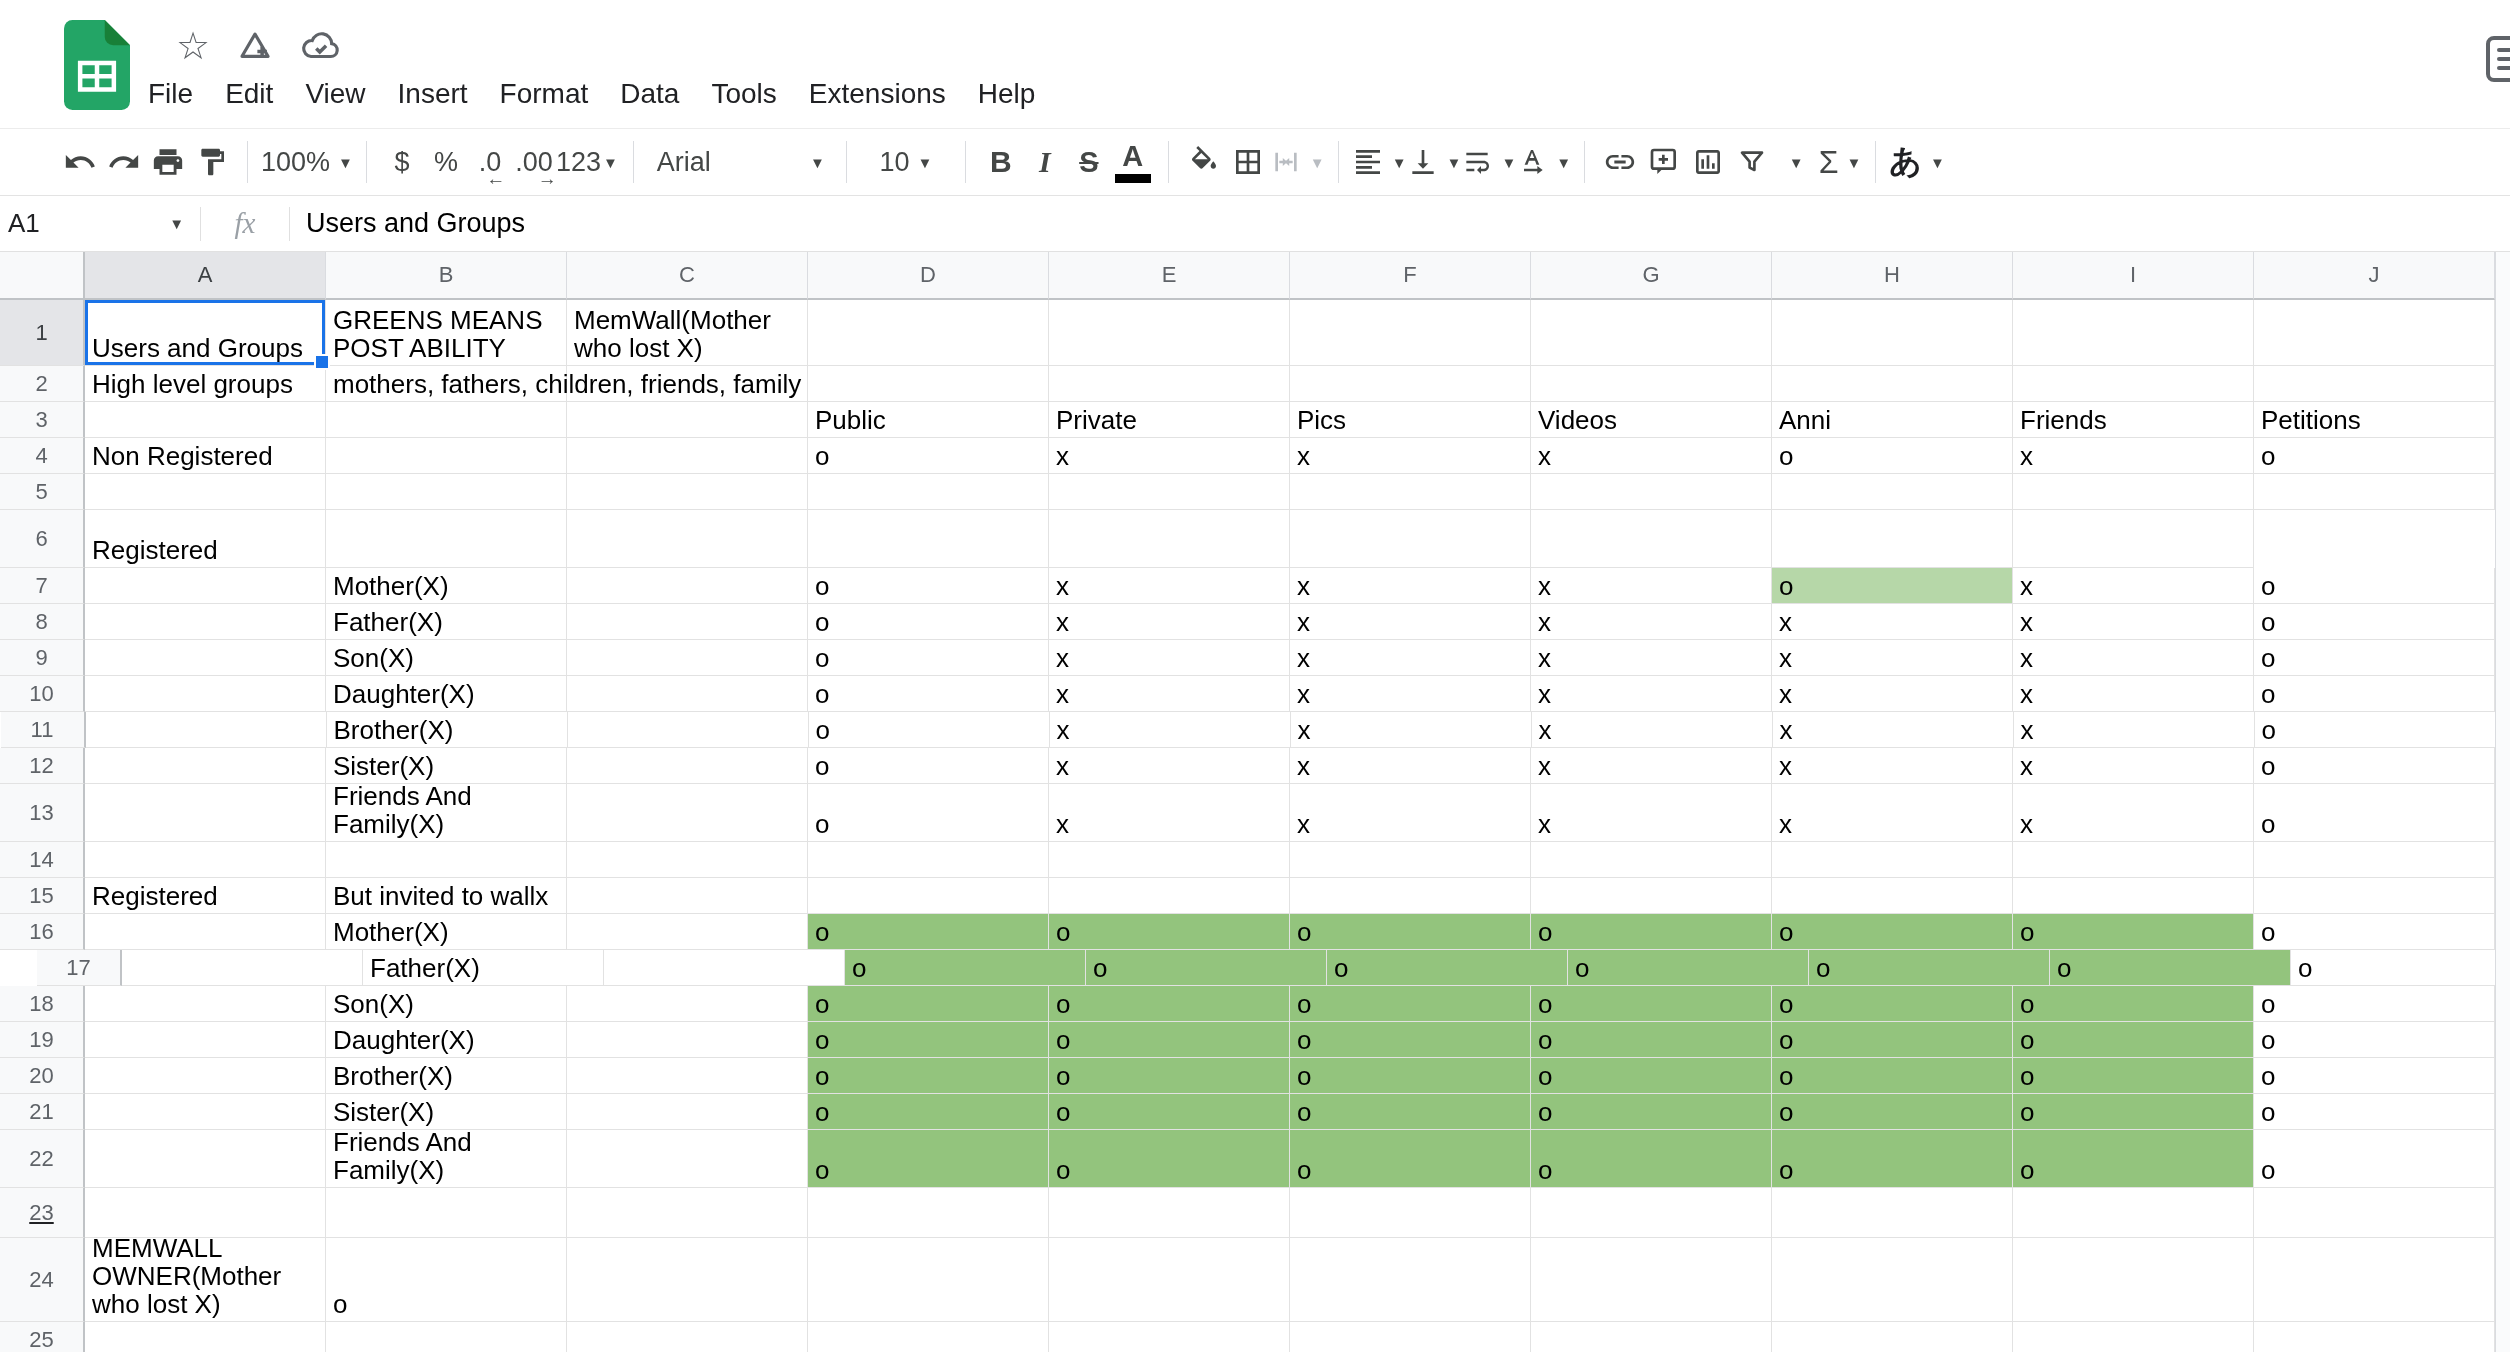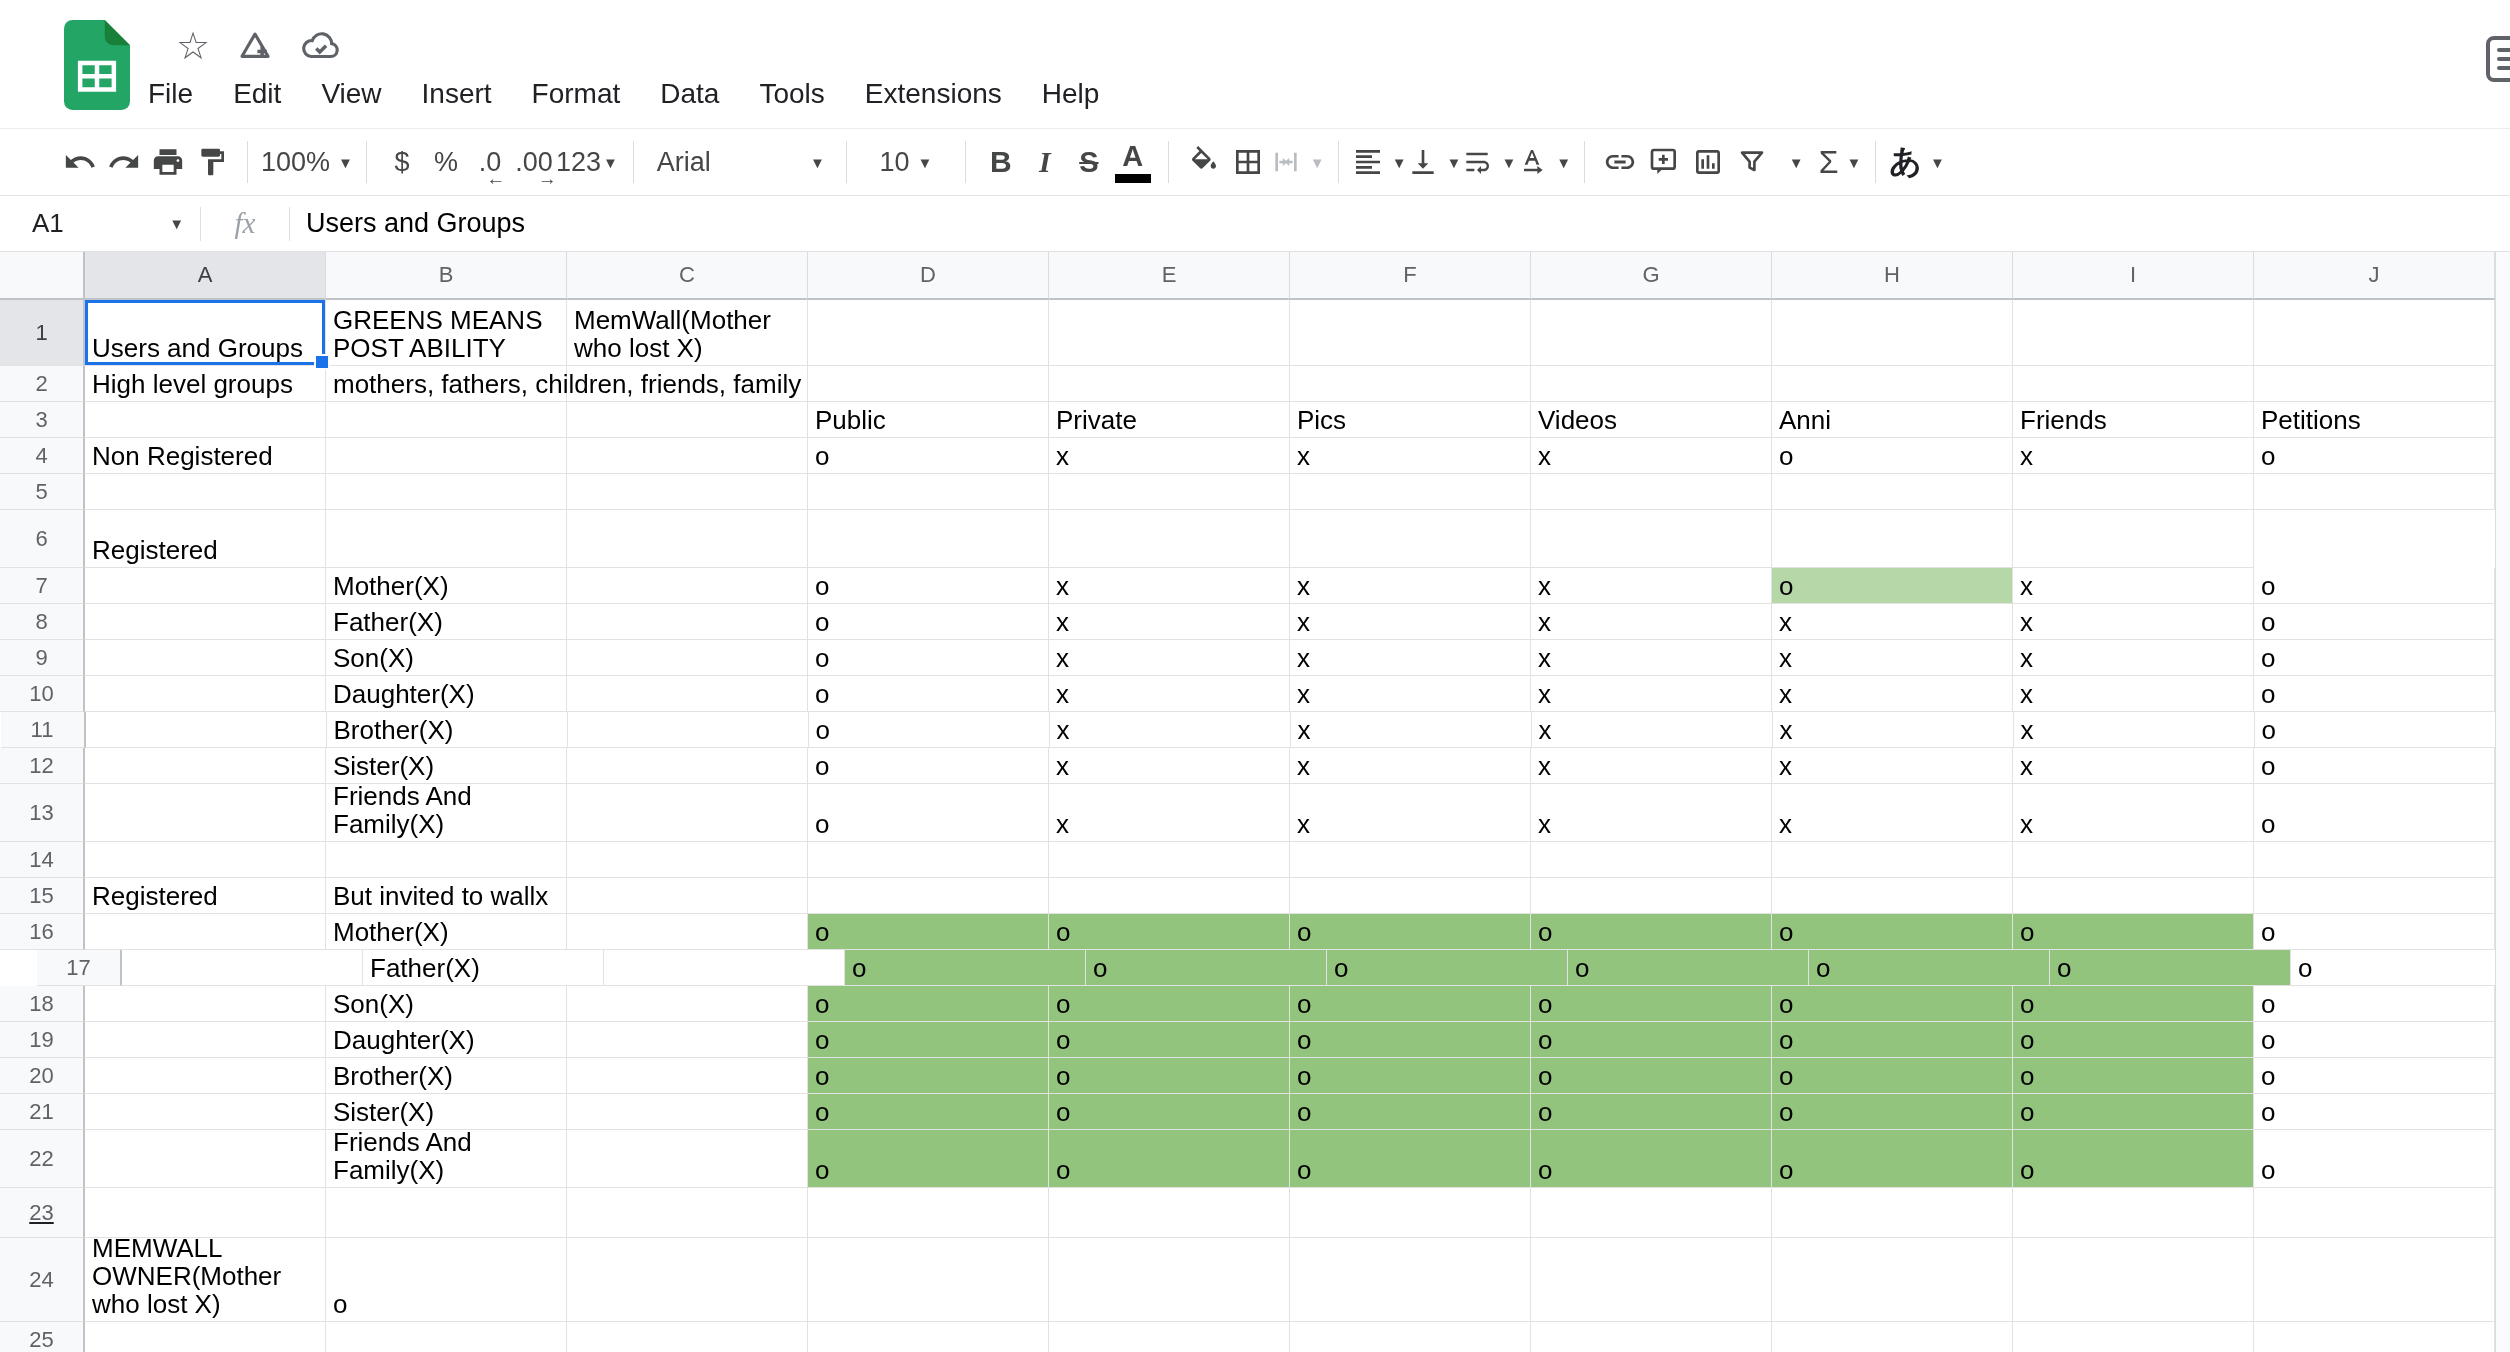--- a/index.html
+++ b/index.html
@@ -6,21 +6,21 @@
   body{width:2510px;height:1352px;position:relative;background:#fff;
        font-family:"Liberation Sans",sans-serif;color:#202124;}
 
   
   .topbar{position:absolute;top:0;left:0;right:0;height:128px;background:#fff;}
   .logo{position:absolute;left:64px;top:20px;}
   .titlerow{position:absolute;left:150px;top:20px;height:52px;display:flex;align-items:center;}
   .doctitle{font-size:40px;color:#202124;white-space:nowrap;}
   .t-ic{margin-left:26px;color:#5f6368;display:flex;align-items:center;}
   .star{font-size:38px;line-height:38px;}
-  .menurow{position:absolute;left:148px;top:78px;display:flex;gap:40px;font-size:28px;color:#202124;justify-content:space-between;}
+  .menurow{position:absolute;left:148px;top:78px;display:flex;gap:32px;font-size:28px;color:#202124;justify-content:space-between;}
   .mitem{white-space:nowrap;cursor:default;}
   .sidepanel-btn{position:absolute;top:36px;left:2486px;width:48px;height:46px;border:4px solid #5f6368;
        border-radius:8px;box-sizing:border-box;display:flex;flex-direction:column;justify-content:center;
        gap:5px;padding:0 7px;background:#fff;}
   .sidepanel-btn i{display:block;height:4px;background:#5f6368;border-radius:2px;}
 
   
   .toolbar{position:absolute;top:128px;left:0;right:0;height:68px;box-sizing:border-box;
        border-top:1px solid #ececec;border-bottom:1px solid #e3e3e3;
        display:flex;align-items:center;padding-left:58px;color:#444746;}
@@ -40,21 +40,21 @@
   .disabled{color:#b9bdc2;}
   .disabled svg path, .disabled svg rect{fill:#b9bdc2;}
   .sigma{font-size:32px;}
   .ime{font-size:32px;color:#202124;font-weight:bold;}
   .decwrap{position:relative;font-size:27px;}
   .decarr{position:absolute;font-size:19px;bottom:-12px;right:-4px;}
 
   
   .fbar{position:absolute;top:196px;left:0;right:0;height:56px;box-sizing:border-box;
        border-bottom:1px solid #e1e1e1;display:flex;align-items:center;background:#fff;}
-  .namebox{width:200px;flex:none;display:flex;align-items:center;padding-left:32px;
+  .namebox{width:200px;flex:none;display:flex;align-items:center;padding-left:8px;
        box-sizing:border-box;font-size:26px;color:#202124;}
   .namebox .caret{margin-left:auto;margin-right:16px;}
   .fsep{width:1px;height:34px;background:#e0e0e0;flex:none;}
   .fx{width:88px;flex:none;text-align:center;font-family:"Liberation Serif",serif;
        font-style:italic;font-size:29px;color:#9aa0a6;}
   .fvalue{font-size:27px;color:#000;padding-left:16px;}
 
   
   .gridwrap{position:absolute;top:252px;left:0;width:2496px;bottom:0;overflow:hidden;background:#fff;}
   .scrollstrip{position:absolute;top:252px;right:0;width:14px;bottom:0;background:#fafbfc;

